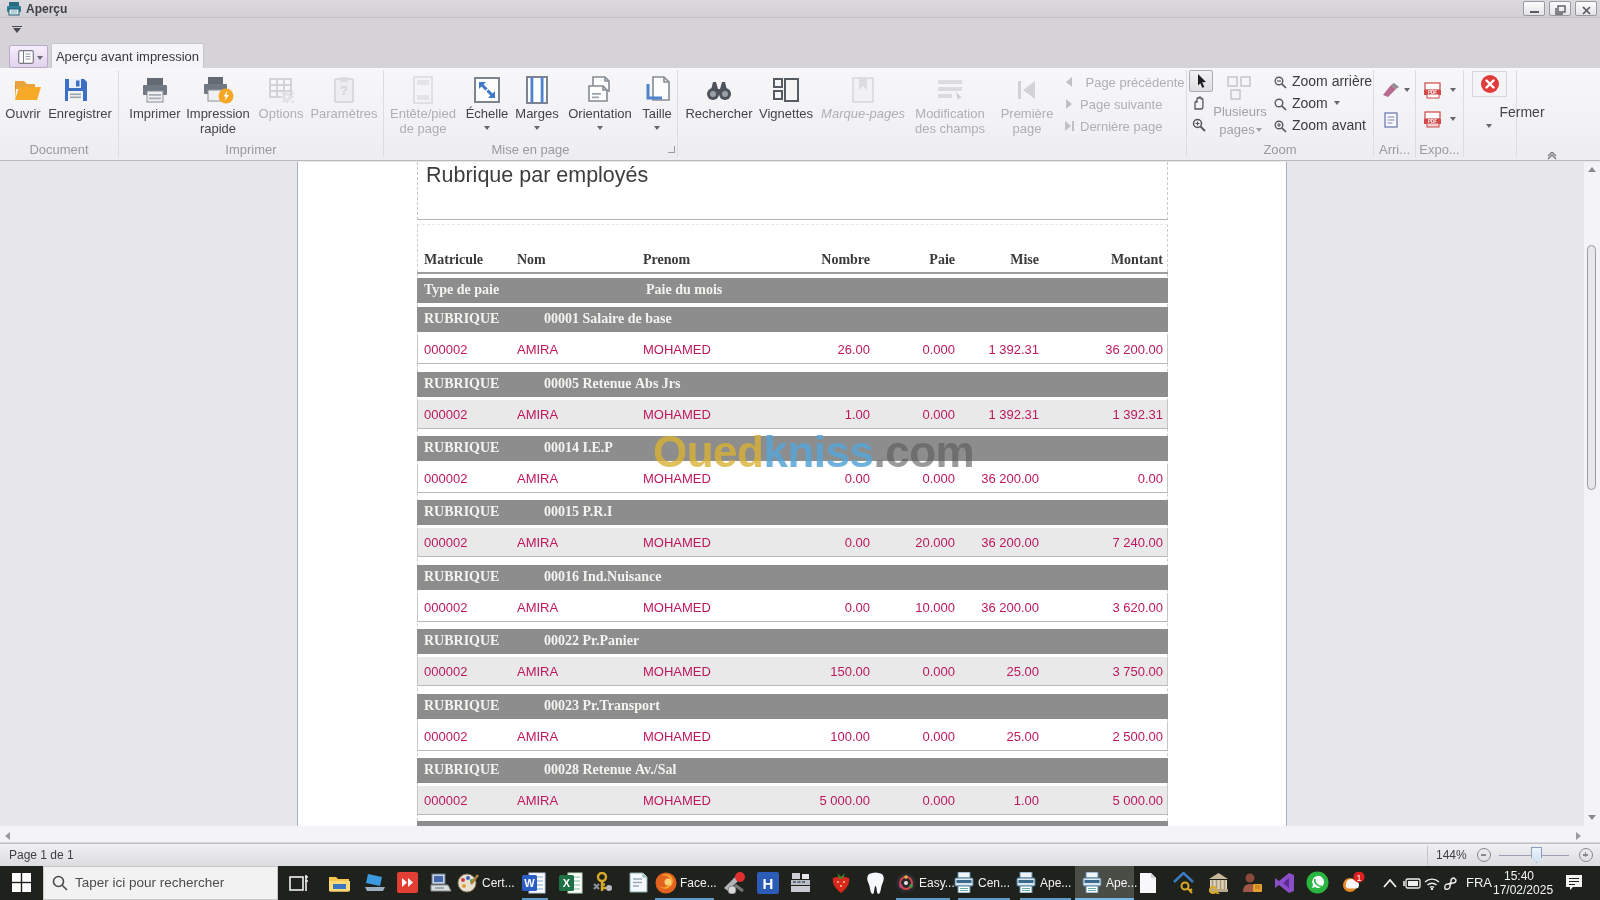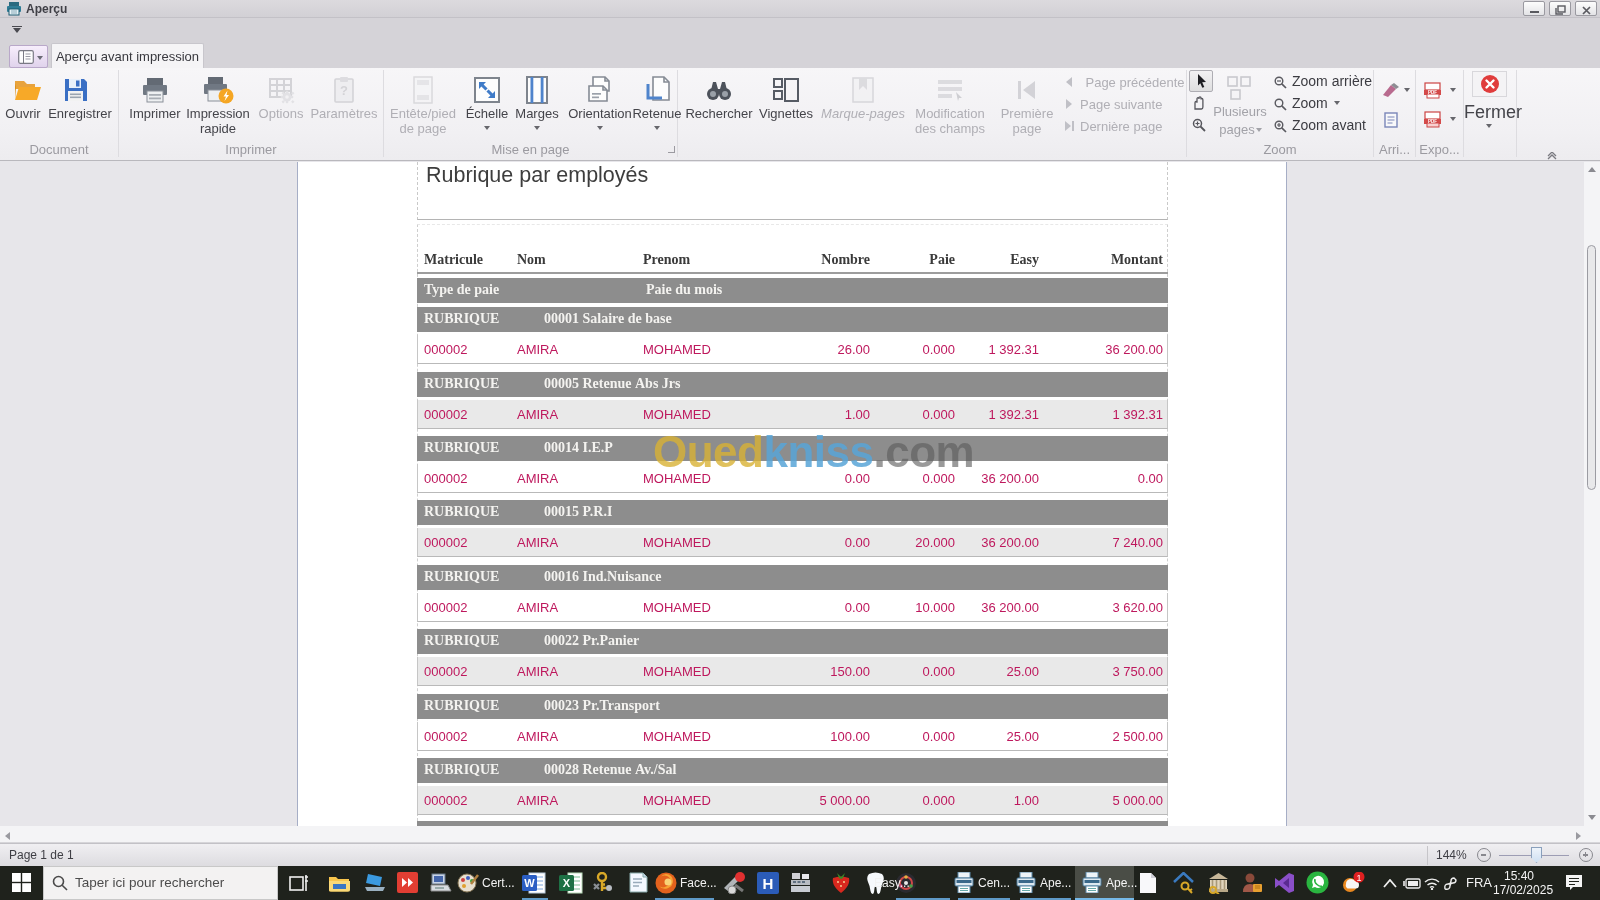--- a/index.html
+++ b/index.html
@@ -186,21 +186,21 @@
     <rect x="8" y="19" width="9" height="1.7" fill="#9ba1aa"></rect>
     <rect x="8" y="22.5" width="7" height="1.7" fill="#9ba1aa"></rect>
   </svg>
   <div class="abs btn-label" style="left:566px;top:38px;width:68px;">Orientation</div>
   <div class="abs drop" style="left:597px;top:58px;"></div>
   <svg class="abs" style="left:641px;top:6px;" width="32" height="32" viewBox="0 0 32 32">
     <path d="M12 3 h11 l5 5 v18 H12 z" fill="#fdfdfd" stroke="#858b94" stroke-width="1.6"></path>
     <path d="M23 3 v5 h5" fill="none" stroke="#858b94" stroke-width="1.6"></path>
     <path d="M7 10 v14 h14" fill="none" stroke="#4f84cc" stroke-width="3"></path>
   </svg>
-  <div class="abs btn-label" style="left:632px;top:38px;width:50px;">Retenue</div>
+  <div class="abs btn-label" style="left:632px;top:38px;width:50px;">Taille</div>
   <div class="abs drop" style="left:654px;top:58px;"></div>
   <div class="abs gcap" style="left:384px;width:293px;">Mise en page</div>
   <div class="abs" style="left:668px;top:78px;width:7px;height:7px;border-right:1.5px solid #9b9aa0;border-bottom:1.5px solid #9b9aa0;"></div>
 
   <svg class="abs" style="left:703px;top:6px;" width="32" height="32" viewBox="0 0 32 32">
     <path d="M4 20 a6 6 0 1 0 12 0 a6 6 0 1 0 -12 0" fill="#4d525b"></path>
     <path d="M16 20 a6 6 0 1 0 12 0 a6 6 0 1 0 -12 0" fill="#4d525b"></path>
     <path d="M7 20 L10 8 h3 l2 7 h2 l2-7 h3 l3 12" fill="#4d525b"></path>
     <circle cx="10" cy="20" r="3" fill="#9aa0a8"></circle>
     <circle cx="22" cy="20" r="3" fill="#9aa0a8"></circle>
@@ -302,42 +302,42 @@
     <text x="9.5" y="12.3" font-size="4.5" fill="#fff" text-anchor="middle" font-weight="bold">PDF</text>
   </svg>
   <div class="abs drop" style="left:1450px;top:49px;"></div>
   <div class="abs gcap" style="left:1416px;width:47px;">Expo...</div>
 
   <div class="abs" style="left:1472px;top:3px;width:35px;height:26px;border:1px solid #d8d7db;background:#f4f3f5;"></div>
   <svg class="abs" style="left:1480px;top:6px;" width="20" height="20" viewBox="0 0 20 20">
     <circle cx="10" cy="10" r="9" fill="#e03c3c"></circle>
     <path d="M6.5 6.5 L13.5 13.5 M13.5 6.5 L6.5 13.5" stroke="#fff" stroke-width="2.4" stroke-linecap="round"></path>
   </svg>
-  <div class="abs btn-label" style="left:1464px;top:37px;width:52px;font-size:18px;">Fermer</div>
+  <div class="abs btn-label" style="left:1496px;top:37px;width:52px;font-size:14px;">Fermer</div>
   <div class="abs drop" style="left:1486px;top:56px;"></div>
 
   <div class="abs" style="left:1546px;top:78px;width:10px;height:7px;"><svg width="12" height="8" viewBox="0 0 12 8">
         <path d="M2 7 L6 3 L10 7 M2 4 L6 0 L10 4" fill="none" stroke="#7a7a80" stroke-width="1.3"></path>
       </svg></div>
 </div>
 
 <div class="abs" id="docarea">
   <div id="page">
 
     <div class="pgabs" style="left:119px;top:-10px;width:751px;height:68px;border:1px dashed #c9c9c9;border-bottom:1px solid #b4b4b4;"></div>
     <div class="pgabs" style="left:128px;top:1px;font-size:21.5px;color:#3d3d3d;">Rubrique par employés</div>
 
     <div class="pgabs" style="left:119px;top:62px;width:751px;height:602px;border-left:1px dashed #cecece;border-right:1px dashed #cecece;border-top:1px dashed #e8e8e8;"></div>
 
     <div class="pgabs hdr" style="left:126px;top:90px;">Matricule</div>
     <div class="pgabs hdr" style="left:219px;top:90px;">Nom</div>
     <div class="pgabs hdr" style="left:345px;top:90px;">Prenom</div>
     <div class="pgabs hdr num" style="left:422px;top:90px;width:150px;">Nombre</div>
     <div class="pgabs hdr num" style="left:507px;top:90px;width:150px;">Paie</div>
-    <div class="pgabs hdr num" style="left:591px;top:90px;width:150px;">Easy</div>
+    <div class="pgabs hdr num" style="left:591px;top:90px;width:150px;">Mise</div>
     <div class="pgabs hdr num" style="left:715px;top:90px;width:150px;">Montant</div>
     <div class="pgabs" style="left:119px;top:110px;width:751px;height:2px;background:#9d9d9d;"></div>
 
     <div class="pgabs graybar2" style="top:116px;"></div>
     <div class="pgabs bartxt" style="left:126px;top:120px;">Type de paie</div>
     <div class="pgabs bartxt" style="left:348px;top:120px;">Paie du mois</div>
 
     <div class="pgabs graybar2" style="top:145px;"></div>
     <div class="pgabs bartxt" style="left:126px;top:149px;">RUBRIQUE</div>
     <div class="pgabs bartxt" style="left:246px;top:149px;">00001&nbsp;Salaire&nbsp;de&nbsp;base</div>
@@ -562,21 +562,21 @@
       <path d="M3 2 Q9.5 -1 16 2 Q19 5 17 10 Q15 14 14.5 19 Q14 22 12.5 22 Q11 22 10.7 18 Q10.3 14 9.5 14 Q8.7 14 8.3 18 Q8 22 6.5 22 Q5 22 4.5 19 Q4 14 2 10 Q0 5 3 2" fill="#f6f9fc"></path>
     </svg>
   <svg style="position:absolute;left:895px;top:6px;" width="22" height="22" viewBox="0 0 22 22">
       <circle cx="11" cy="11" r="10" fill="#2a2a30"></circle>
       <circle cx="11" cy="11" r="6" fill="none" stroke="#d04848" stroke-width="2"></circle>
       <circle cx="11" cy="5" r="1.8" fill="#e8b040"></circle>
       <circle cx="16" cy="14" r="1.8" fill="#48a048"></circle>
       <circle cx="6" cy="14" r="1.8" fill="#c04878"></circle>
       <circle cx="11" cy="11" r="2" fill="#e8e8e8"></circle>
     </svg>
-  <div style="position:absolute;left:874px;top:10px;font-size:12px;color:#f2f2f2;">Easy...</div>
+  <div style="position:absolute;left:919px;top:10px;font-size:12px;color:#f2f2f2;">Easy...</div>
   <svg style="position:absolute;left:953px;top:6px;" width="22" height="21" viewBox="0 0 22 21">
       <rect x="5" y="0" width="12" height="6" fill="#eef4f8" stroke="#5a88a8"></rect>
       <rect x="2" y="6" width="18" height="8" rx="1" fill="#dce8f0" stroke="#4a7898"></rect>
       <rect x="3.5" y="8" width="15" height="3" fill="#3a688a"></rect>
       <rect x="5" y="14" width="12" height="7" fill="#fff" stroke="#5a88a8"></rect>
       <path d="M7 16.5 h8 M7 18.5 h8" stroke="#6aa" stroke-width="1"></path>
     </svg>
   <div style="position:absolute;left:978px;top:10px;font-size:12px;color:#f2f2f2;">Cen...</div>
   <svg style="position:absolute;left:1015px;top:6px;" width="22" height="21" viewBox="0 0 22 21">
       <rect x="5" y="0" width="12" height="6" fill="#eef4f8" stroke="#5a88a8"></rect>

